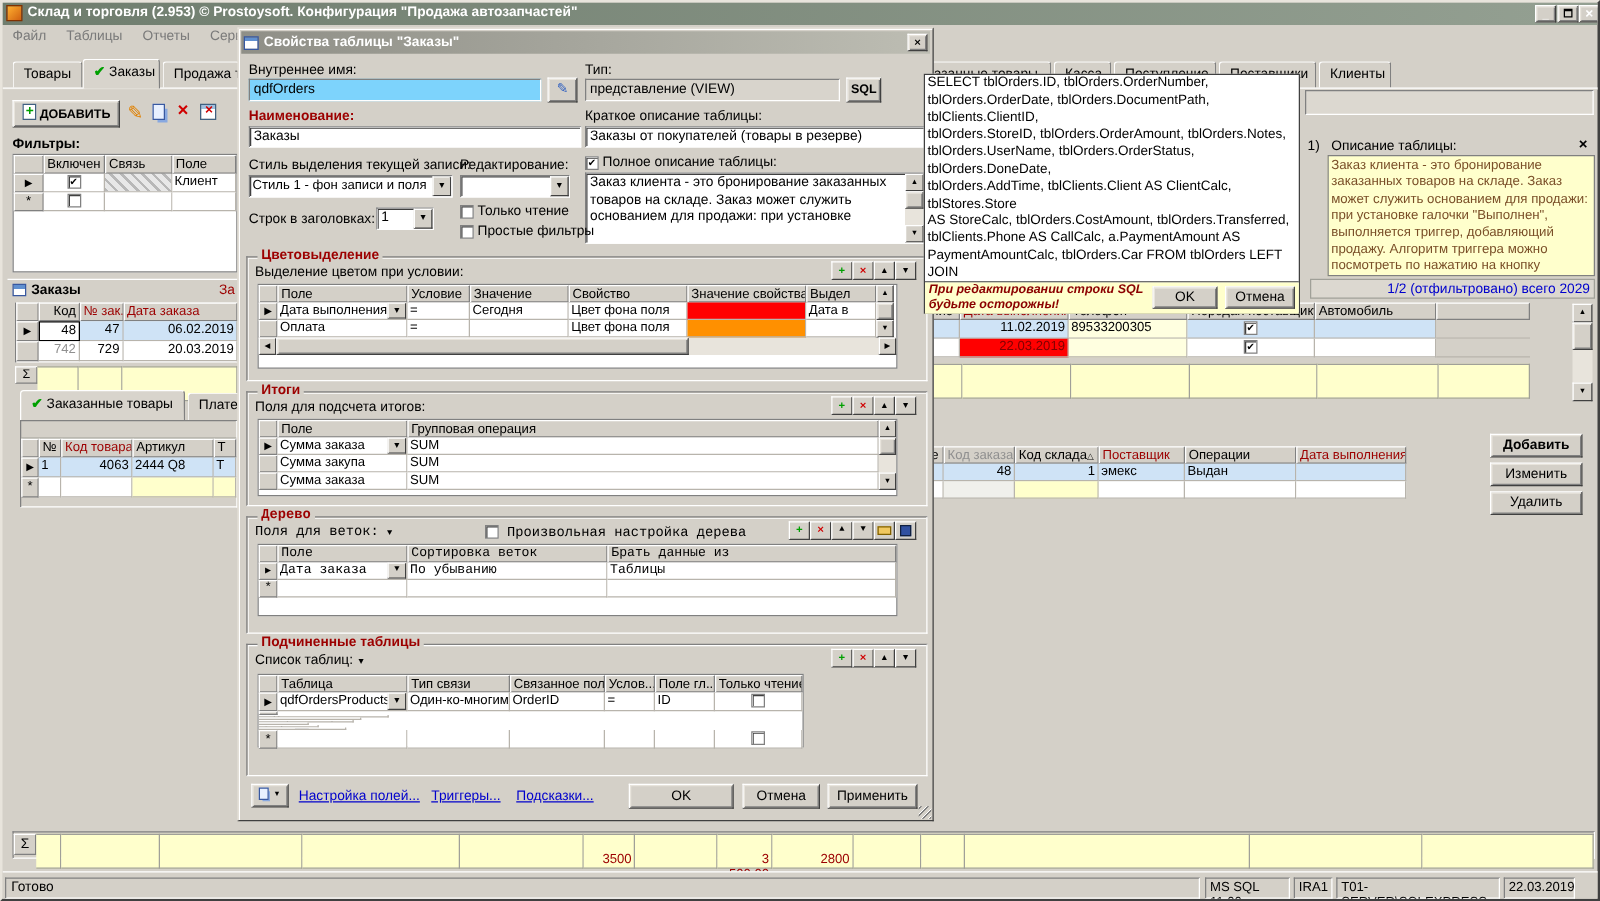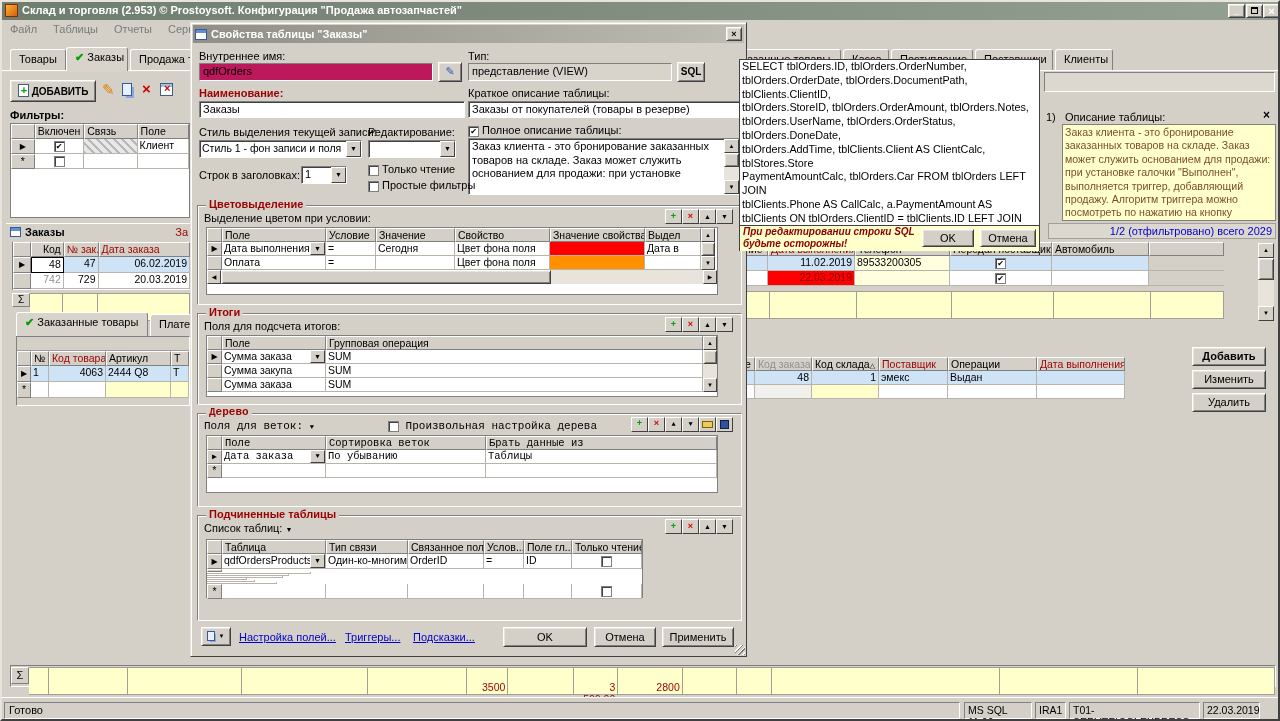--- a/index.html
+++ b/index.html
@@ -286,21 +286,21 @@
   <div class="abs" style="left:188px;top:20px;width:557px;height:635px;background:#d4d0c8;border:1px solid;border-color:#e8e4dc #404040 #404040 #e8e4dc;box-shadow:inset 1px 1px 0 #fff;z-index:5;">
     <div style="height:18px;margin:2px;background:linear-gradient(90deg,#8f8f87,#bdbdb3);color:#fff;font-weight:bold;display:flex;align-items:center;padding:0 2px;">
       <span style="display:inline-block;width:12px;height:11px;background:linear-gradient(#6090d0 3px,#fff 3px);border:1px solid #3858a0;margin-right:4px;"></span>
       <span>Свойства таблицы "Заказы"</span>
       <span class="btn winbtn" style="margin-left:auto;width:16px;height:14px;color:#000;">×</span>
     </div>
 
     <div class="abs" style="left:8px;top:27px;">Внутреннее имя:</div>
     <div class="abs" style="left:277px;top:27px;">Тип:</div>
 
-    <div class="abs sk2" style="left:8px;top:40px;width:234px;height:18px;background:#be185d;padding:1px 3px;">qdfOrders</div>
+    <div class="abs sk2" style="left:8px;top:40px;width:234px;height:18px;background:#7dd3fc;padding:1px 3px;">qdfOrders</div>
     <div class="abs btn" style="left:247px;top:39px;width:24px;height:20px;line-height:17px;"><span style="color:#3060c0;">✎</span></div>
     <div class="abs sk2" style="left:277px;top:40px;width:204px;height:18px;background:#d8d4cc;padding:1px 3px;">представление (VIEW)</div>
     <div class="abs btn" style="left:486px;top:39px;width:28px;height:20px;line-height:18px;font-weight:bold;font-size:10px;">SQL</div>
 
     <div class="abs red" style="left:8px;top:64px;font-weight:bold;">Наименование:</div>
     <div class="abs" style="left:277px;top:64px;">Краткое описание таблицы:</div>
     <div class="abs sk" style="left:8px;top:78px;width:266px;height:17px;padding:1px 3px;">Заказы</div>
     <div class="abs sk" style="left:277px;top:78px;width:272px;height:17px;padding:1px 3px;">Заказы от покупателей (товары в резерве)</div>
 
     <div class="abs" style="left:8px;top:103px;">Стиль выделения текущей записи:</div>
@@ -509,22 +509,23 @@
     <div class="abs" style="right:1px;bottom:1px;width:10px;height:10px;background:repeating-linear-gradient(135deg,#fff 0 1px,#808080 1px 2px,#d4d0c8 2px 4px);"></div>
   </div>
 
   <div class="abs" style="left:737px;top:57px;width:301px;height:192px;border:1px solid #404040;background:#fff;z-index:10;">
     <div style="height:166px;padding:0 2px;font-size:10.8px;line-height:13.8px;overflow:hidden;border-bottom:1px solid #404040;">
       <div>SELECT tblOrders.ID, tblOrders.OrderNumber,</div>
       <div>tblOrders.OrderDate, tblOrders.DocumentPath, tblClients.ClientID,</div>
       <div>tblOrders.StoreID, tblOrders.OrderAmount, tblOrders.Notes,</div>
       <div>tblOrders.UserName, tblOrders.OrderStatus, tblOrders.DoneDate,</div>
       <div>tblOrders.AddTime, tblClients.Client AS ClientCalc, tblStores.Store</div>
+      <div>AS StoreCalc, tblOrders.CostAmount, tblOrders.Transferred,</div>
+      <div>tblClients.Phone AS CallCalc, a.PaymentAmount AS</div>
       <div>PaymentAmountCalc, tblOrders.Car FROM tblOrders LEFT JOIN</div>
-      <div>tblClients.Phone AS CallCalc, a.PaymentAmount AS</div>
       <div>tblClients ON tblOrders.ClientID = tblClients.ID LEFT JOIN tblStores</div>
 
     </div>
     <div class="ybox" style="height:25px;position:relative;">
       <div class="abs" style="left:3px;top:0;color:#8b0000;font-style:italic;font-weight:bold;font-size:10px;line-height:12px;">
         <div>При редактировании строки SQL</div>
         <div>будьте осторожны!</div>
       </div>
       <div class="abs btn" style="left:182px;top:3px;width:52px;height:18px;line-height:16px;">OK</div>
       <div class="abs btn" style="left:240px;top:3px;width:56px;height:18px;line-height:16px;">Отмена</div>

